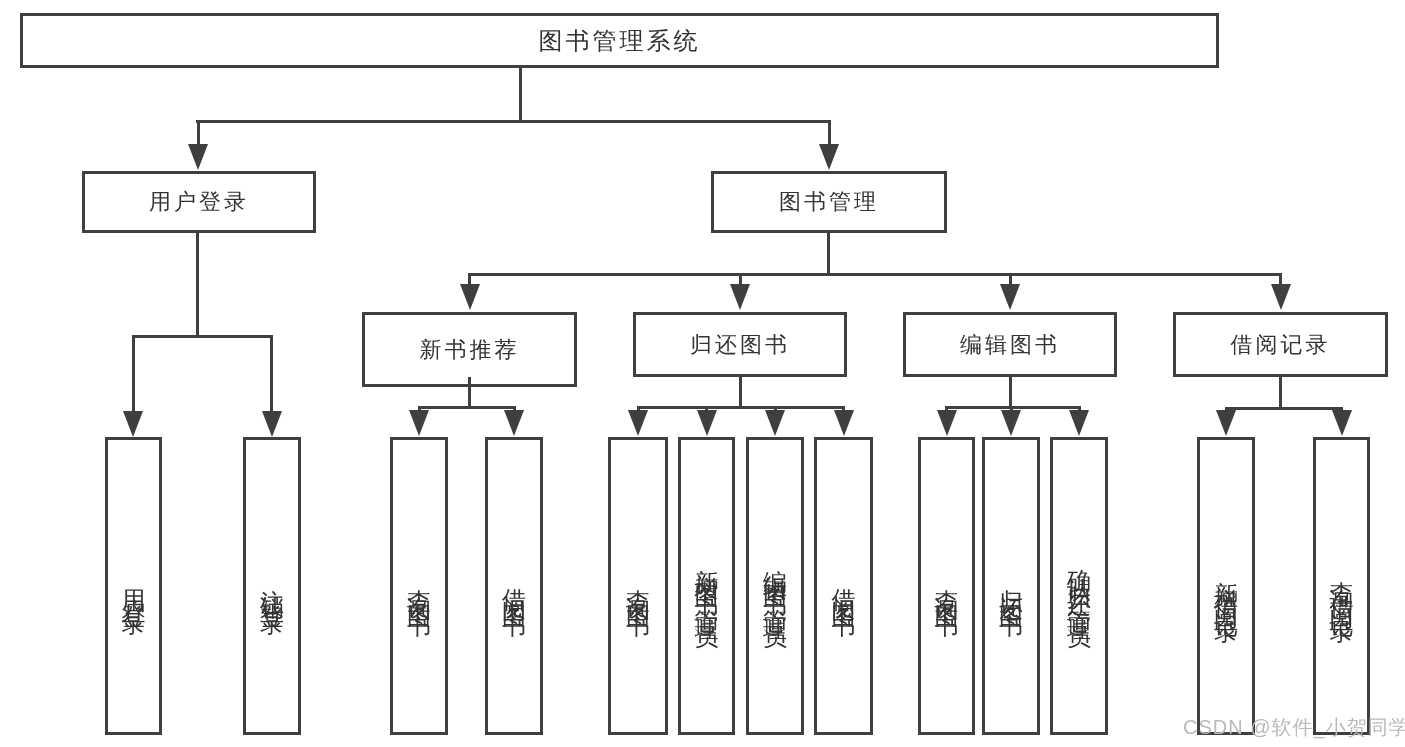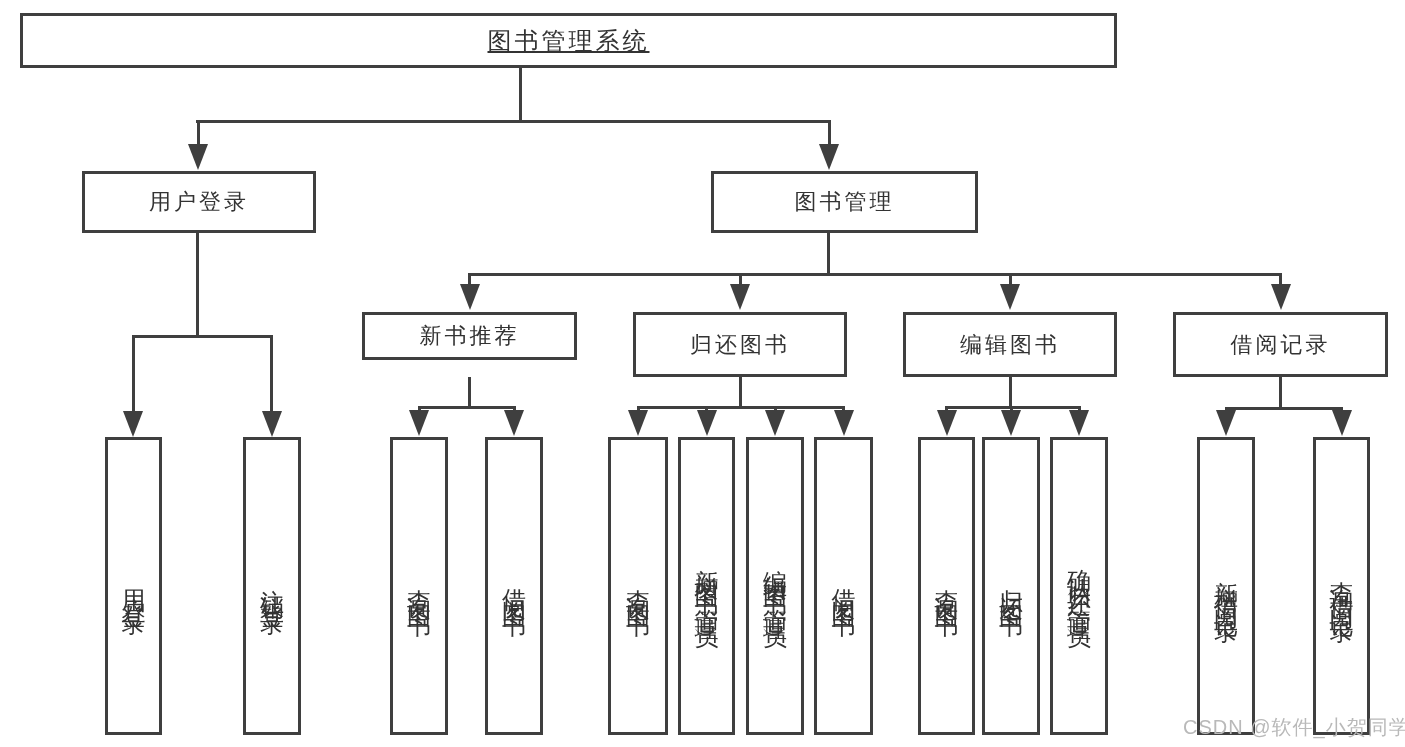--- a/index.html
+++ b/index.html
@@ -40,35 +40,35 @@
   .watermark{
     position:absolute;left:1183px;top:714px;z-index:10;
     font-size:20px;letter-spacing:1px;color:var(--wm);white-space:nowrap;
   }
 </style>
 </head>
 <body>
 
 <div id="canvas">
 
-  <div class="box" style="left:20px;top:13px;width:1097px;height:55px;text-decoration:underline;">
+  <div class="box" style="left:20px;top:13px;width:1199px;height:55px;">
     <span class="hlabel root-label">图书管理系统</span>
   </div>
 
   <div class="line v" style="left:519px;top:68px;height:52px;"></div>
   <div class="line h" style="left:196px;top:120px;width:634px;"></div>
   <div class="line v" style="left:196.5px;top:120px;height:28px;"></div>
   <div class="arrow" style="left:188px;top:144px;"></div>
   <div class="line v" style="left:827.5px;top:120px;height:28px;"></div>
   <div class="arrow" style="left:819px;top:144px;"></div>
 
   <div class="box" style="left:82px;top:171px;width:234px;height:62px;">
     <span class="hlabel">用户登录</span>
   </div>
-  <div class="box" style="left:711px;top:171px;width:267px;height:62px;">
+  <div class="box" style="left:711px;top:171px;width:236px;height:62px;">
     <span class="hlabel">图书管理</span>
   </div>
 
   <div class="line v" style="left:196px;top:233px;height:102px;"></div>
   <div class="line h" style="left:131.5px;top:335px;width:141.5px;"></div>
   <div class="line v" style="left:131.5px;top:335px;height:77px;"></div>
   <div class="arrow" style="left:123px;top:411px;"></div>
   <div class="line v" style="left:270px;top:335px;height:77px;"></div>
   <div class="arrow" style="left:261.5px;top:411px;"></div>
 
@@ -76,21 +76,21 @@
   <div class="line h" style="left:468px;top:273px;width:814px;"></div>
   <div class="line v" style="left:468px;top:273px;height:15px;"></div>
   <div class="arrow" style="left:459.5px;top:284px;"></div>
   <div class="line v" style="left:738.5px;top:273px;height:15px;"></div>
   <div class="arrow" style="left:730px;top:284px;"></div>
   <div class="line v" style="left:1008.5px;top:273px;height:15px;"></div>
   <div class="arrow" style="left:1000px;top:284px;"></div>
   <div class="line v" style="left:1279px;top:273px;height:15px;"></div>
   <div class="arrow" style="left:1270.5px;top:284px;"></div>
 
-  <div class="box" style="left:362px;top:312px;width:215px;height:48px;align-items:center;">
+  <div class="box" style="left:362px;top:312px;width:215px;height:75px;align-items:center;">
     <span class="hlabel">新书推荐</span>
   </div>
   <div class="box" style="left:633px;top:312px;width:214px;height:65px;">
     <span class="hlabel">归还图书</span>
   </div>
   <div class="box" style="left:903px;top:312px;width:214px;height:65px;">
     <span class="hlabel">编辑图书</span>
   </div>
   <div class="box" style="left:1173px;top:312px;width:215px;height:65px;">
     <span class="hlabel">借阅记录</span>

